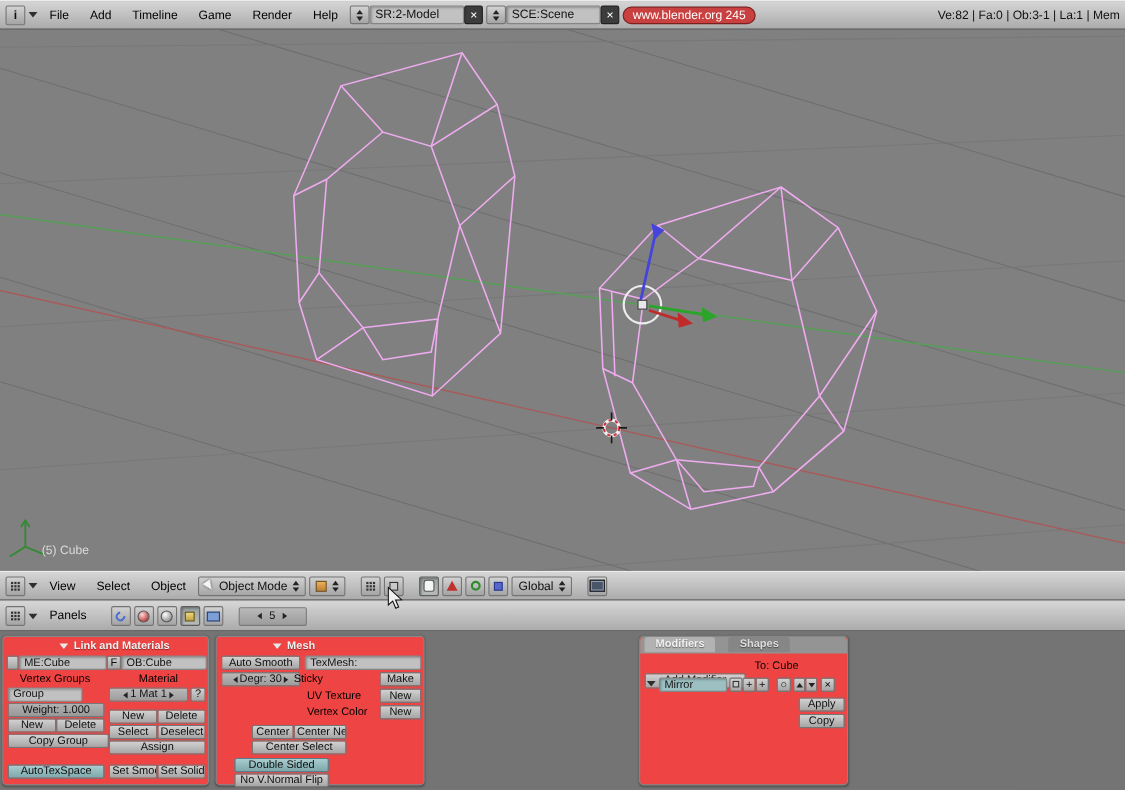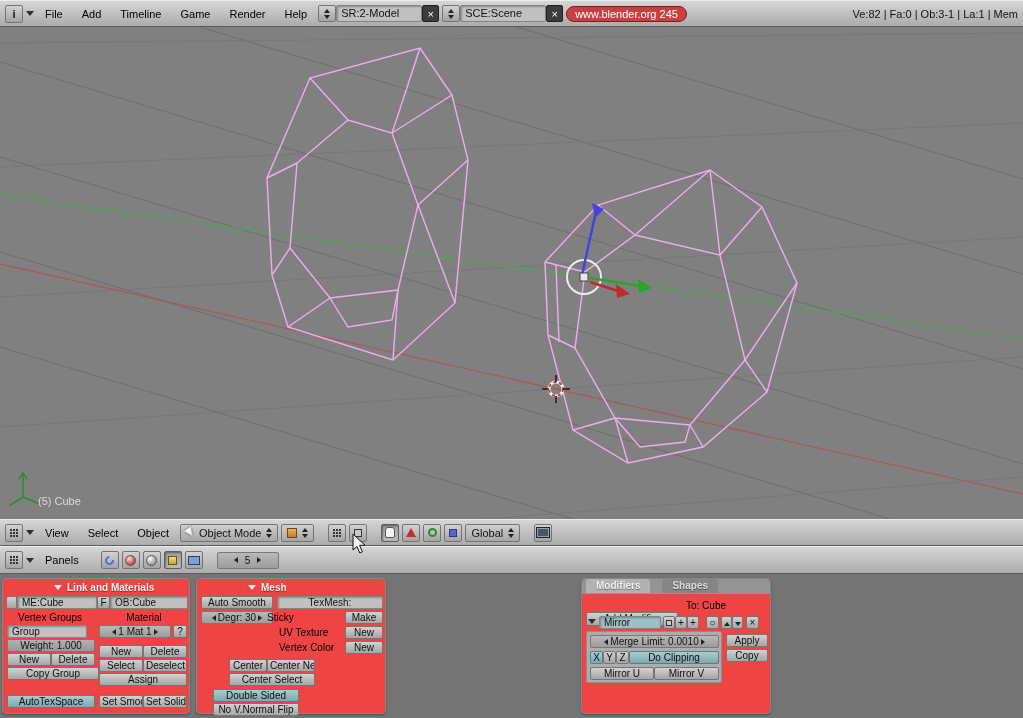--- a/index.html
+++ b/index.html
@@ -301,21 +301,21 @@
     <div class="phead">
       <span class="tri-d"></span>
       <span>Link and Materials</span>
     </div>
     <div class="b" style="left:3px; top:17px; width:11px;"></div>
     <div class="fld" style="position:absolute; left:14px; top:17px; width:80px; height:13px;">ME:Cube</div>
     <div class="b" style="left:94px; top:17px; width:13px;">F</div>
     <div class="fld" style="position:absolute; left:107px; top:17px; width:78px; height:13px;">OB:Cube</div>
     <div class="lbl" style="left:0; top:32px; width:94px; text-align:center;">Vertex Groups</div>
     <div class="lbl" style="left:94px; top:32px; width:94px; text-align:center;">Material</div>
-    <div class="fld" style="position:absolute; left:4px; top:46px; width:80px; height:13px;">Group</div>
+    <div class="fld" style="position:absolute; left:4px; top:46px; width:68px; height:13px;">Group</div>
     <div class="num" style="left:96px; top:46px; width:72px;">
       <span class="tl"></span>
       <span>1 Mat 1</span>
       <span class="tr"></span>
     </div>
     <div class="b" style="left:170px; top:46px; width:14px;">?</div>
     <div class="slider" style="left:4px; top:60px; width:88px;">Weight: 1.000</div>
     <div class="b" style="left:96px; top:66px; width:44px;">New</div>
     <div class="b" style="left:140px; top:66px; width:44px;">Delete</div>
     <div class="b" style="left:4px; top:74px; width:44px;">New</div>
@@ -333,21 +333,21 @@
     <div class="phead">
       <span class="tri-d"></span>
       <span>Mesh</span>
     </div>
     <div class="b" style="left:4px; top:17px; width:72px;">Auto Smooth</div>
     <div class="num" style="left:4px; top:32px; width:72px;">
       <span class="tl"></span>
       <span>Degr: 30</span>
       <span class="tr"></span>
     </div>
-    <div class="fld" style="position:absolute; left:80px; top:17px; width:106px; height:13px;text-align:center;">TexMesh:</div>
+    <div class="fld" style="position:absolute; left:80px; top:17px; width:106px; height:13px;">TexMesh:</div>
     <div class="lbl" style="left:70px; top:32px;">Sticky</div>
     <div class="b" style="left:148px; top:32px; width:38px;">Make</div>
     <div class="lbl" style="left:82px; top:47px;">UV Texture</div>
     <div class="b" style="left:148px; top:47px; width:38px;">New</div>
     <div class="lbl" style="left:82px; top:62px;">Vertex Color</div>
     <div class="b" style="left:148px; top:62px; width:38px;">New</div>
     <div class="b" style="left:32px; top:80px; width:38px;">Center</div>
     <div class="b" style="left:70px; top:80px; width:48px;">Center New</div>
     <div class="b" style="left:32px; top:94px; width:86px;">Center Select</div>
     <div class="b tog-on" style="left:16px; top:110px; width:86px;">Double Sided</div>
@@ -370,33 +370,20 @@
     <div class="b" style="left:93px; top:37px; width:12px;">+</div>
     <div class="b" style="left:105px; top:37px; width:12px;">+</div>
     <div class="b" style="left:124px; top:37px; width:13px;">○</div>
     <div class="b" style="left:139px; top:37px; width:11px;">
       <span class="tu" style="display:inline-block;"></span>
     </div>
     <div class="b" style="left:150px; top:37px; width:11px;">
       <span class="td2" style="display:inline-block;"></span>
     </div>
     <div class="b" style="left:164px; top:37px; width:13px;">×</div>
-    <div class="modbox" style="left:4px; top:52px; width:136px; height:52px;">
-      <div class="num" style="left:3px; top:3px; width:129px;">
-        <span class="tl"></span>
-        <span>Merge Limit: 0.0010</span>
-        <span class="tr"></span>
-      </div>
-      <div class="b tog-on" style="left:3px; top:19px; width:13px;">X</div>
-      <div class="b" style="left:16px; top:19px; width:13px;">Y</div>
-      <div class="b" style="left:29px; top:19px; width:13px;">Z</div>
-      <div class="b tog-on" style="left:42px; top:19px; width:90px;">Do Clipping</div>
-      <div class="b" style="left:3px; top:35px; width:64px;">Mirror U</div>
-      <div class="b" style="left:67px; top:35px; width:65px;">Mirror V</div>
-    </div>
     <div class="b" style="left:144px; top:55px; width:42px;">Apply</div>
     <div class="b" style="left:144px; top:70px; width:42px;">Copy</div>
   </div>
 </div>
 
 <svg id="mouse-cursor" width="16" height="22">
   <path d="M1,1 L1,17 L5,13.5 L7.8,20 L10.4,18.8 L7.6,12.4 L13,12.2 Z" fill="#efefef" stroke="#111" stroke-width="1"></path>
 </svg>
 
 </body></html>

